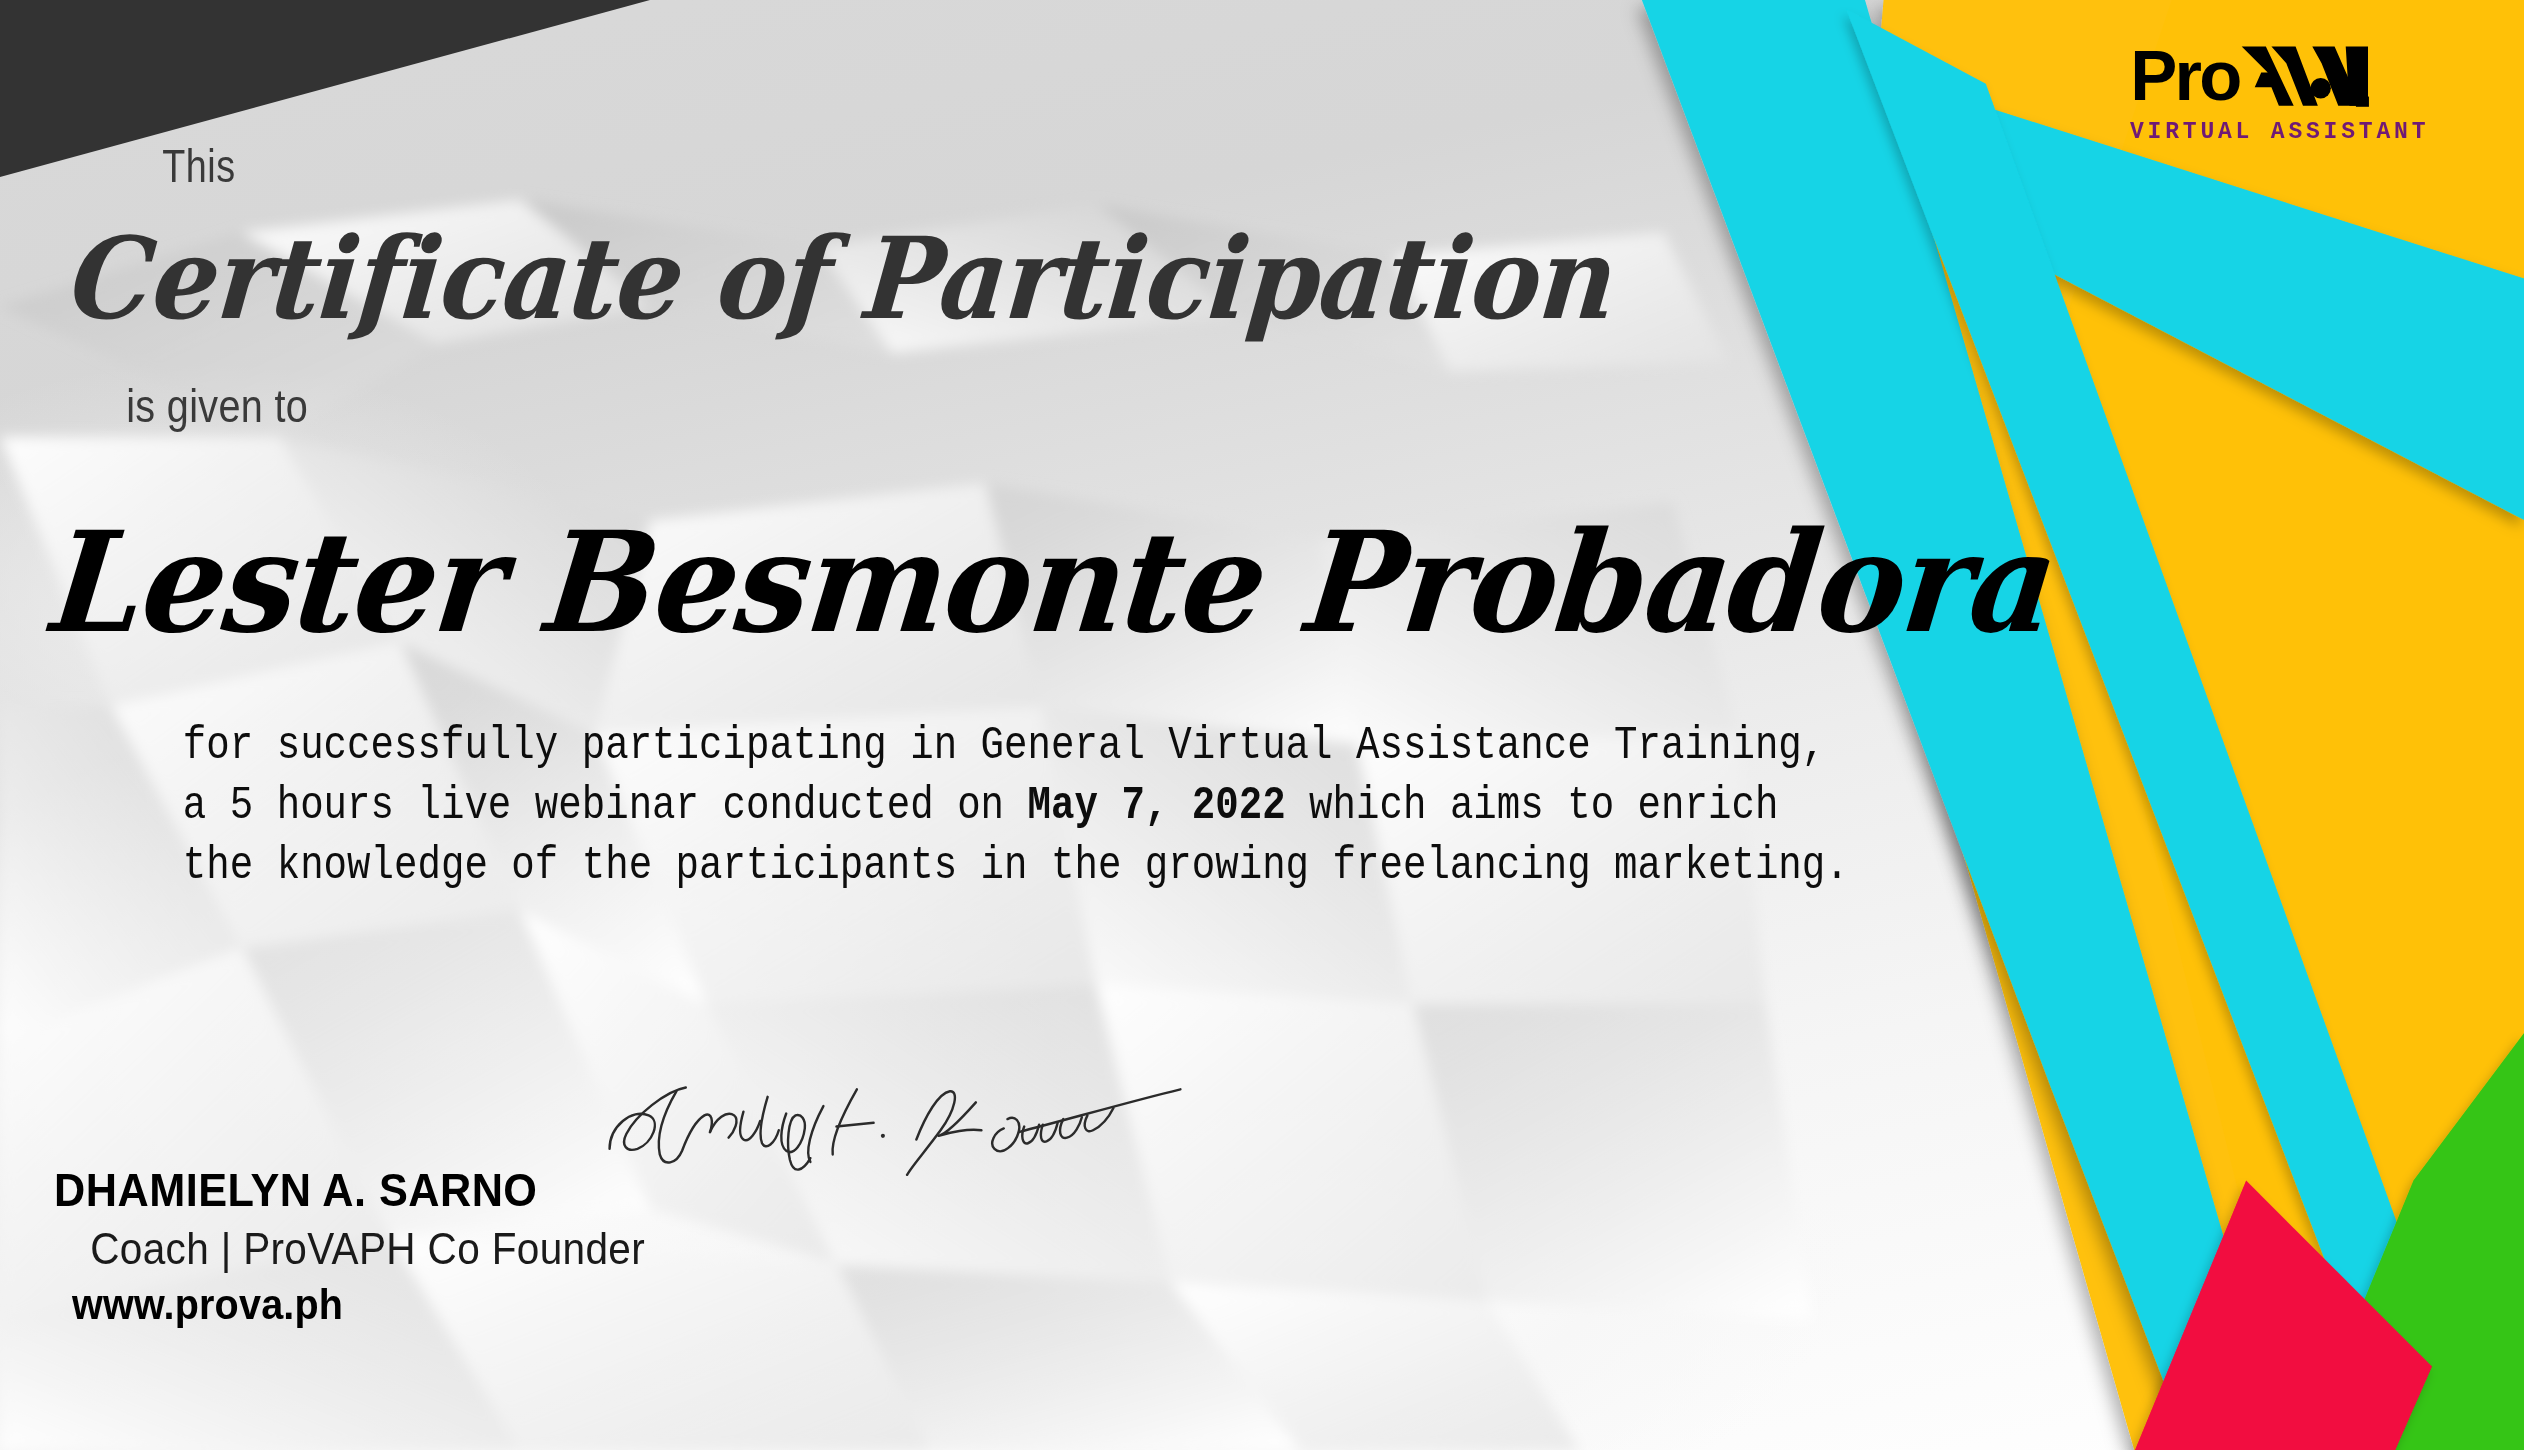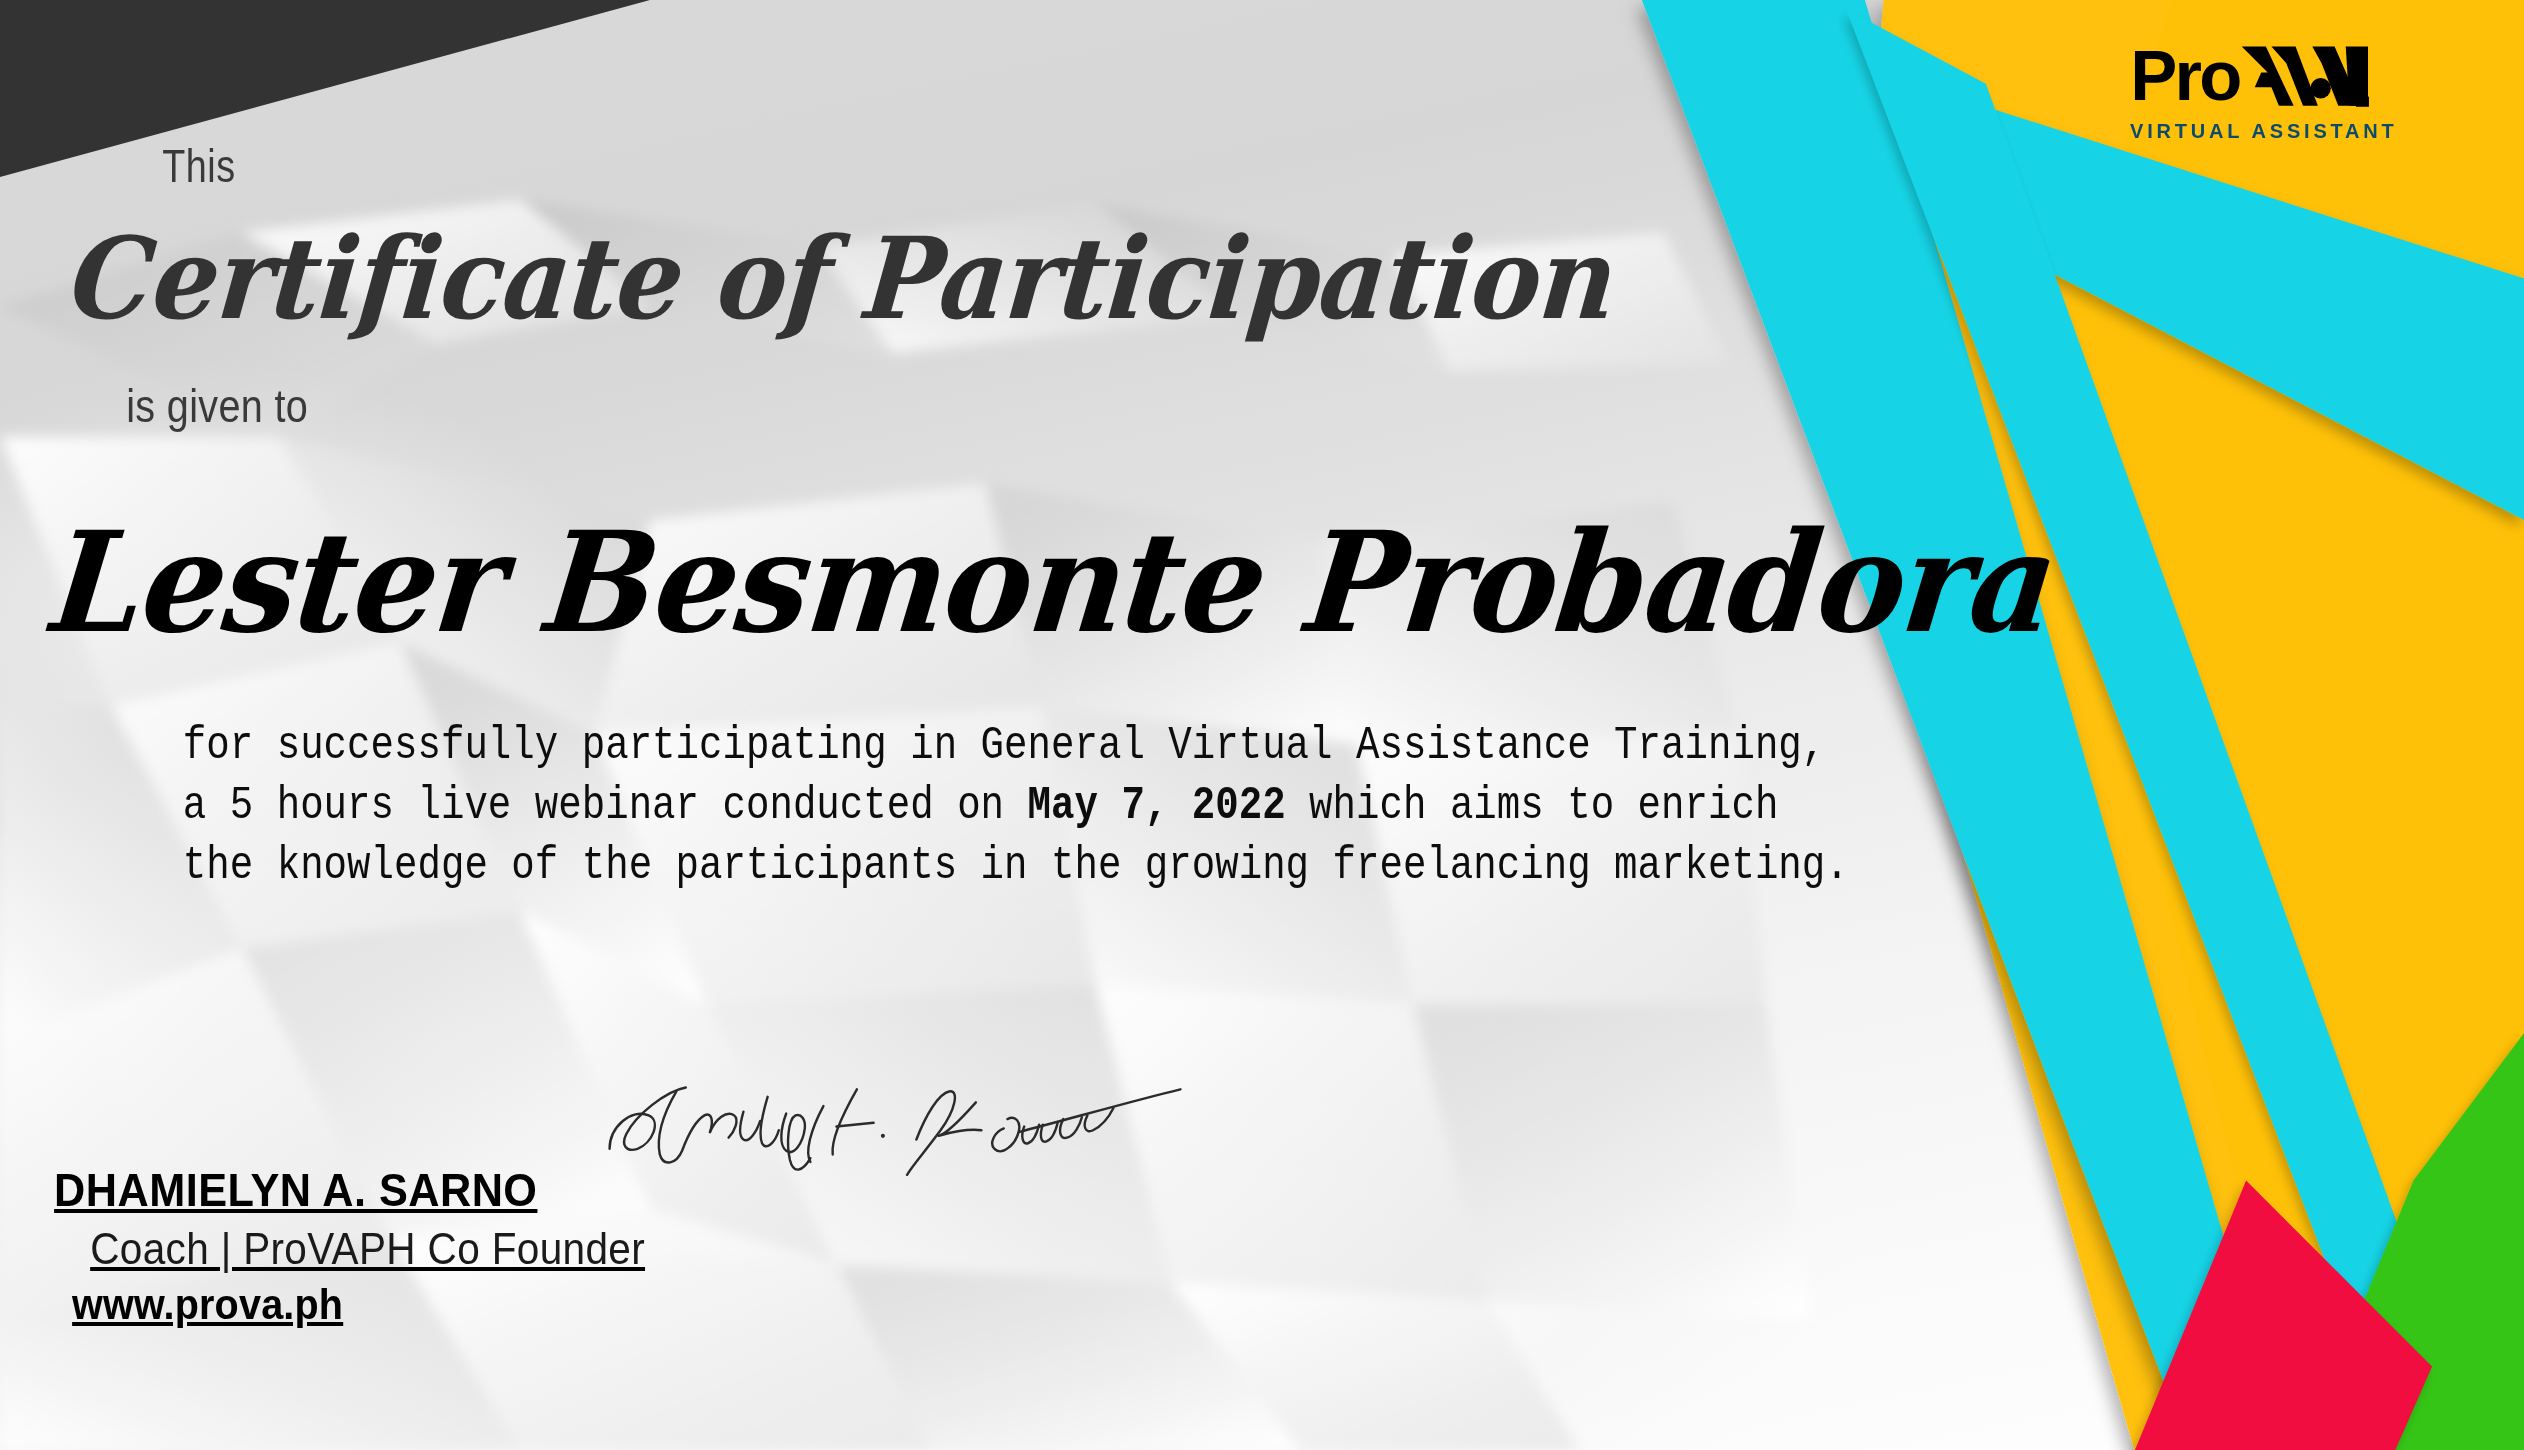--- a/index.html
+++ b/index.html
@@ -62,25 +62,25 @@
     width: 242px;
     text-align: center;
     line-height: 1;
   }
   .logo-wordmark {
     position: relative;
     height: 78px;
   }
   .logo-wordmark svg { display: block; }
   .logo-tagline {
-    font-family: Liberation Sans, sans-serif;
-    font-weight: 700;
-    font-size: 20px;
+    font-family: Liberation Mono, monospace;
+    font-weight: 700;
+    font-size: 23px;
     letter-spacing: 3.8px;
-    color: #0c4a6e;
+    color: #701a75;
     margin-top: 3.7px;
     white-space: nowrap;
   }
 
   
   .content {
     position: absolute;
     top: 0;
     left: 0;
     width: 1803px;
@@ -151,21 +151,21 @@
     white-space: nowrap;
   }
   .body-copy .date {
     font-weight: 700;
   }
 
   
   .sig-block {
     position: absolute;
     top: 1078px;
-    left: 0; right: 0; text-decoration: underline;
+    left: 0; right: 0;
   }
   .sig-mark {
     position: relative;
     height: 98px;
   }
   .sig-mark svg { display: block; margin: 0 auto; }
 
   .sig-name {
     font-family: "Liberation Sans", sans-serif;
     font-weight: 700;

